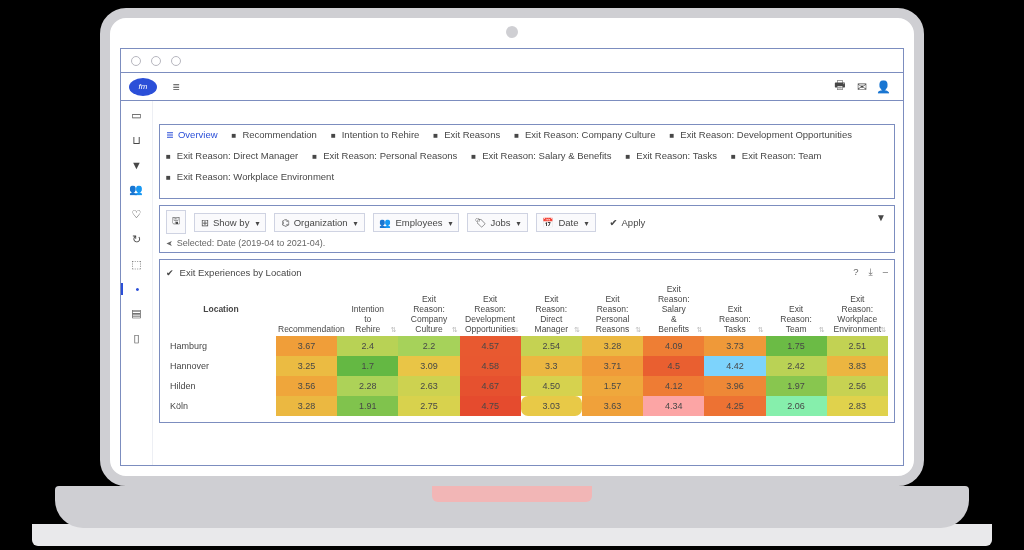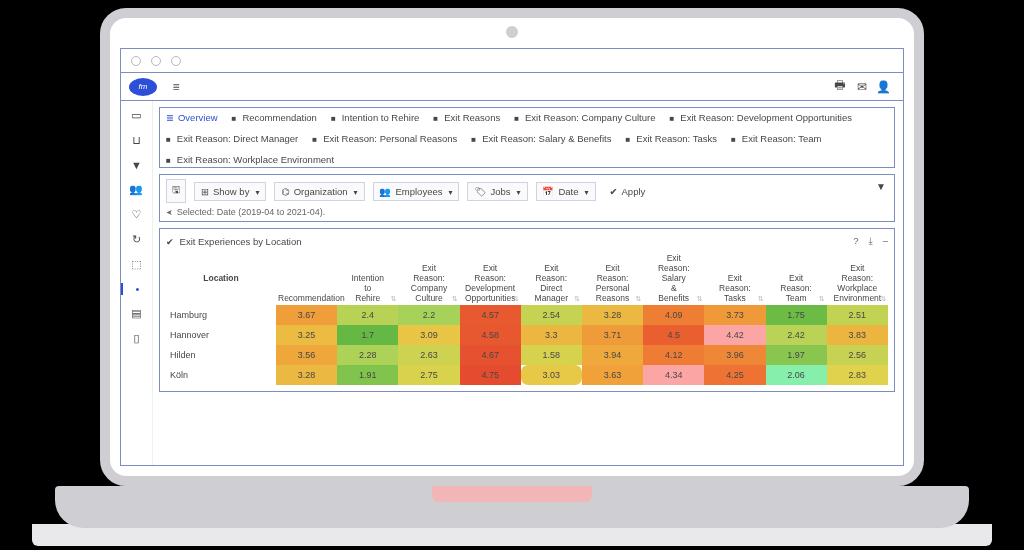--- a/index.html
+++ b/index.html
@@ -48,21 +48,21 @@
   .traffic { height:24px; display:flex; align-items:center; gap:10px; padding:0 10px; border-bottom:1px solid #7c8dbf;}
   .traffic span{ width:10px; height:10px; border:1px solid #b7b7bf; border-radius:50%; display:block;}
 
   
   .topbar { height:28px; display:flex; align-items:center; padding:0 8px; border-bottom:1px solid #7c8dbf; }
   .brand-badge { width:28px; height:18px; background:#2b4fd8; border-radius:50%; color:#fff; font-size:8px; font-style:italic; display:flex; align-items:center; justify-content:center; margin-right:8px;}
   .spacer{flex:1;}
   .topbar .glyph { width:22px; text-align:center; color:#474747; font-size:12px;}
 
   
-  .tabs { border:1px solid #7c8dbf; margin:6px 8px 0 38px; padding:4px 6px 2px; display:flex; flex-wrap:wrap; gap:10px 14px; font-size:9.5px; color:#474747;}
+  .tabs { border:1px solid #7c8dbf; margin:23px 8px 0 38px; padding:4px 6px 16px; display:flex; flex-wrap:wrap; gap:10px 14px; font-size:9.5px; color:#474747;}
   .tabs .tab{ display:flex; align-items:center; gap:4px; cursor:pointer;}
   .tabs .tab.active{ color:#2b4fd8;}
   .folder-icon::before{content:"■"; font-size:8px; color:#474747; margin-right:2px;}
   .tabs .tab.active .overview-icon{color:#2b4fd8;}
   .overview-icon::before{content:"≣";}
 
   
   .filterbar {
     border:1px solid #7c8dbf;
     margin:6px 8px 0 38px;
@@ -279,32 +279,32 @@
             </tr>
             <tr>
               <td class="locname">Hannover</td>
               <td style="background: rgb(235, 187, 66);">3.25</td>
               <td style="background: rgb(100, 184, 67);">1.7</td>
               <td style="background: rgb(233, 197, 70);">3.09</td>
               <td style="background: rgb(232, 88, 48);">4.58</td>
               <td style="background: rgb(236, 183, 65);">3.3</td>
               <td style="background: rgb(240, 155, 57);">3.71</td>
               <td style="background: rgb(233, 95, 48);">4.5</td>
-              <td style="background: #fca5a5;">4.42</td>
+              <td style="background: #7dd3fc;">4.42</td>
               <td style="background: rgb(186, 210, 85);">2.42</td>
               <td style="background: rgb(236, 181, 64);">3.83</td>
             </tr>
             <tr>
               <td class="locname">Hilden</td>
               <td style="background: rgb(239, 166, 59);">3.56</td>
               <td style="background: rgb(173, 210, 88);">2.28</td>
               <td style="background: rgb(205, 210, 80);">2.63</td>
               <td style="background: rgb(230, 81, 47);">4.67</td>
-              <td style="background: rgb(214, 210, 78);">1.58</td>
-              <td style="background: rgb(239, 168, 60);">3.94</td>
+              <td style="background: rgb(214, 210, 78);">4.50</td>
+              <td style="background: rgb(239, 168, 60);">1.57</td>
               <td style="background: rgb(238, 124, 52);">4.12</td>
               <td style="background: rgb(238, 136, 54);">3.96</td>
               <td style="background: rgb(136, 198, 79);">1.97</td>
               <td style="background: rgb(199, 210, 82);">2.56</td>
             </tr>
             <tr>
               <td class="locname">Köln</td>
               <td style="background: rgb(235, 184, 65);">3.28</td>
               <td style="background: rgb(128, 195, 77);">1.91</td>
               <td style="background: rgb(216, 210, 77);">2.75</td>

